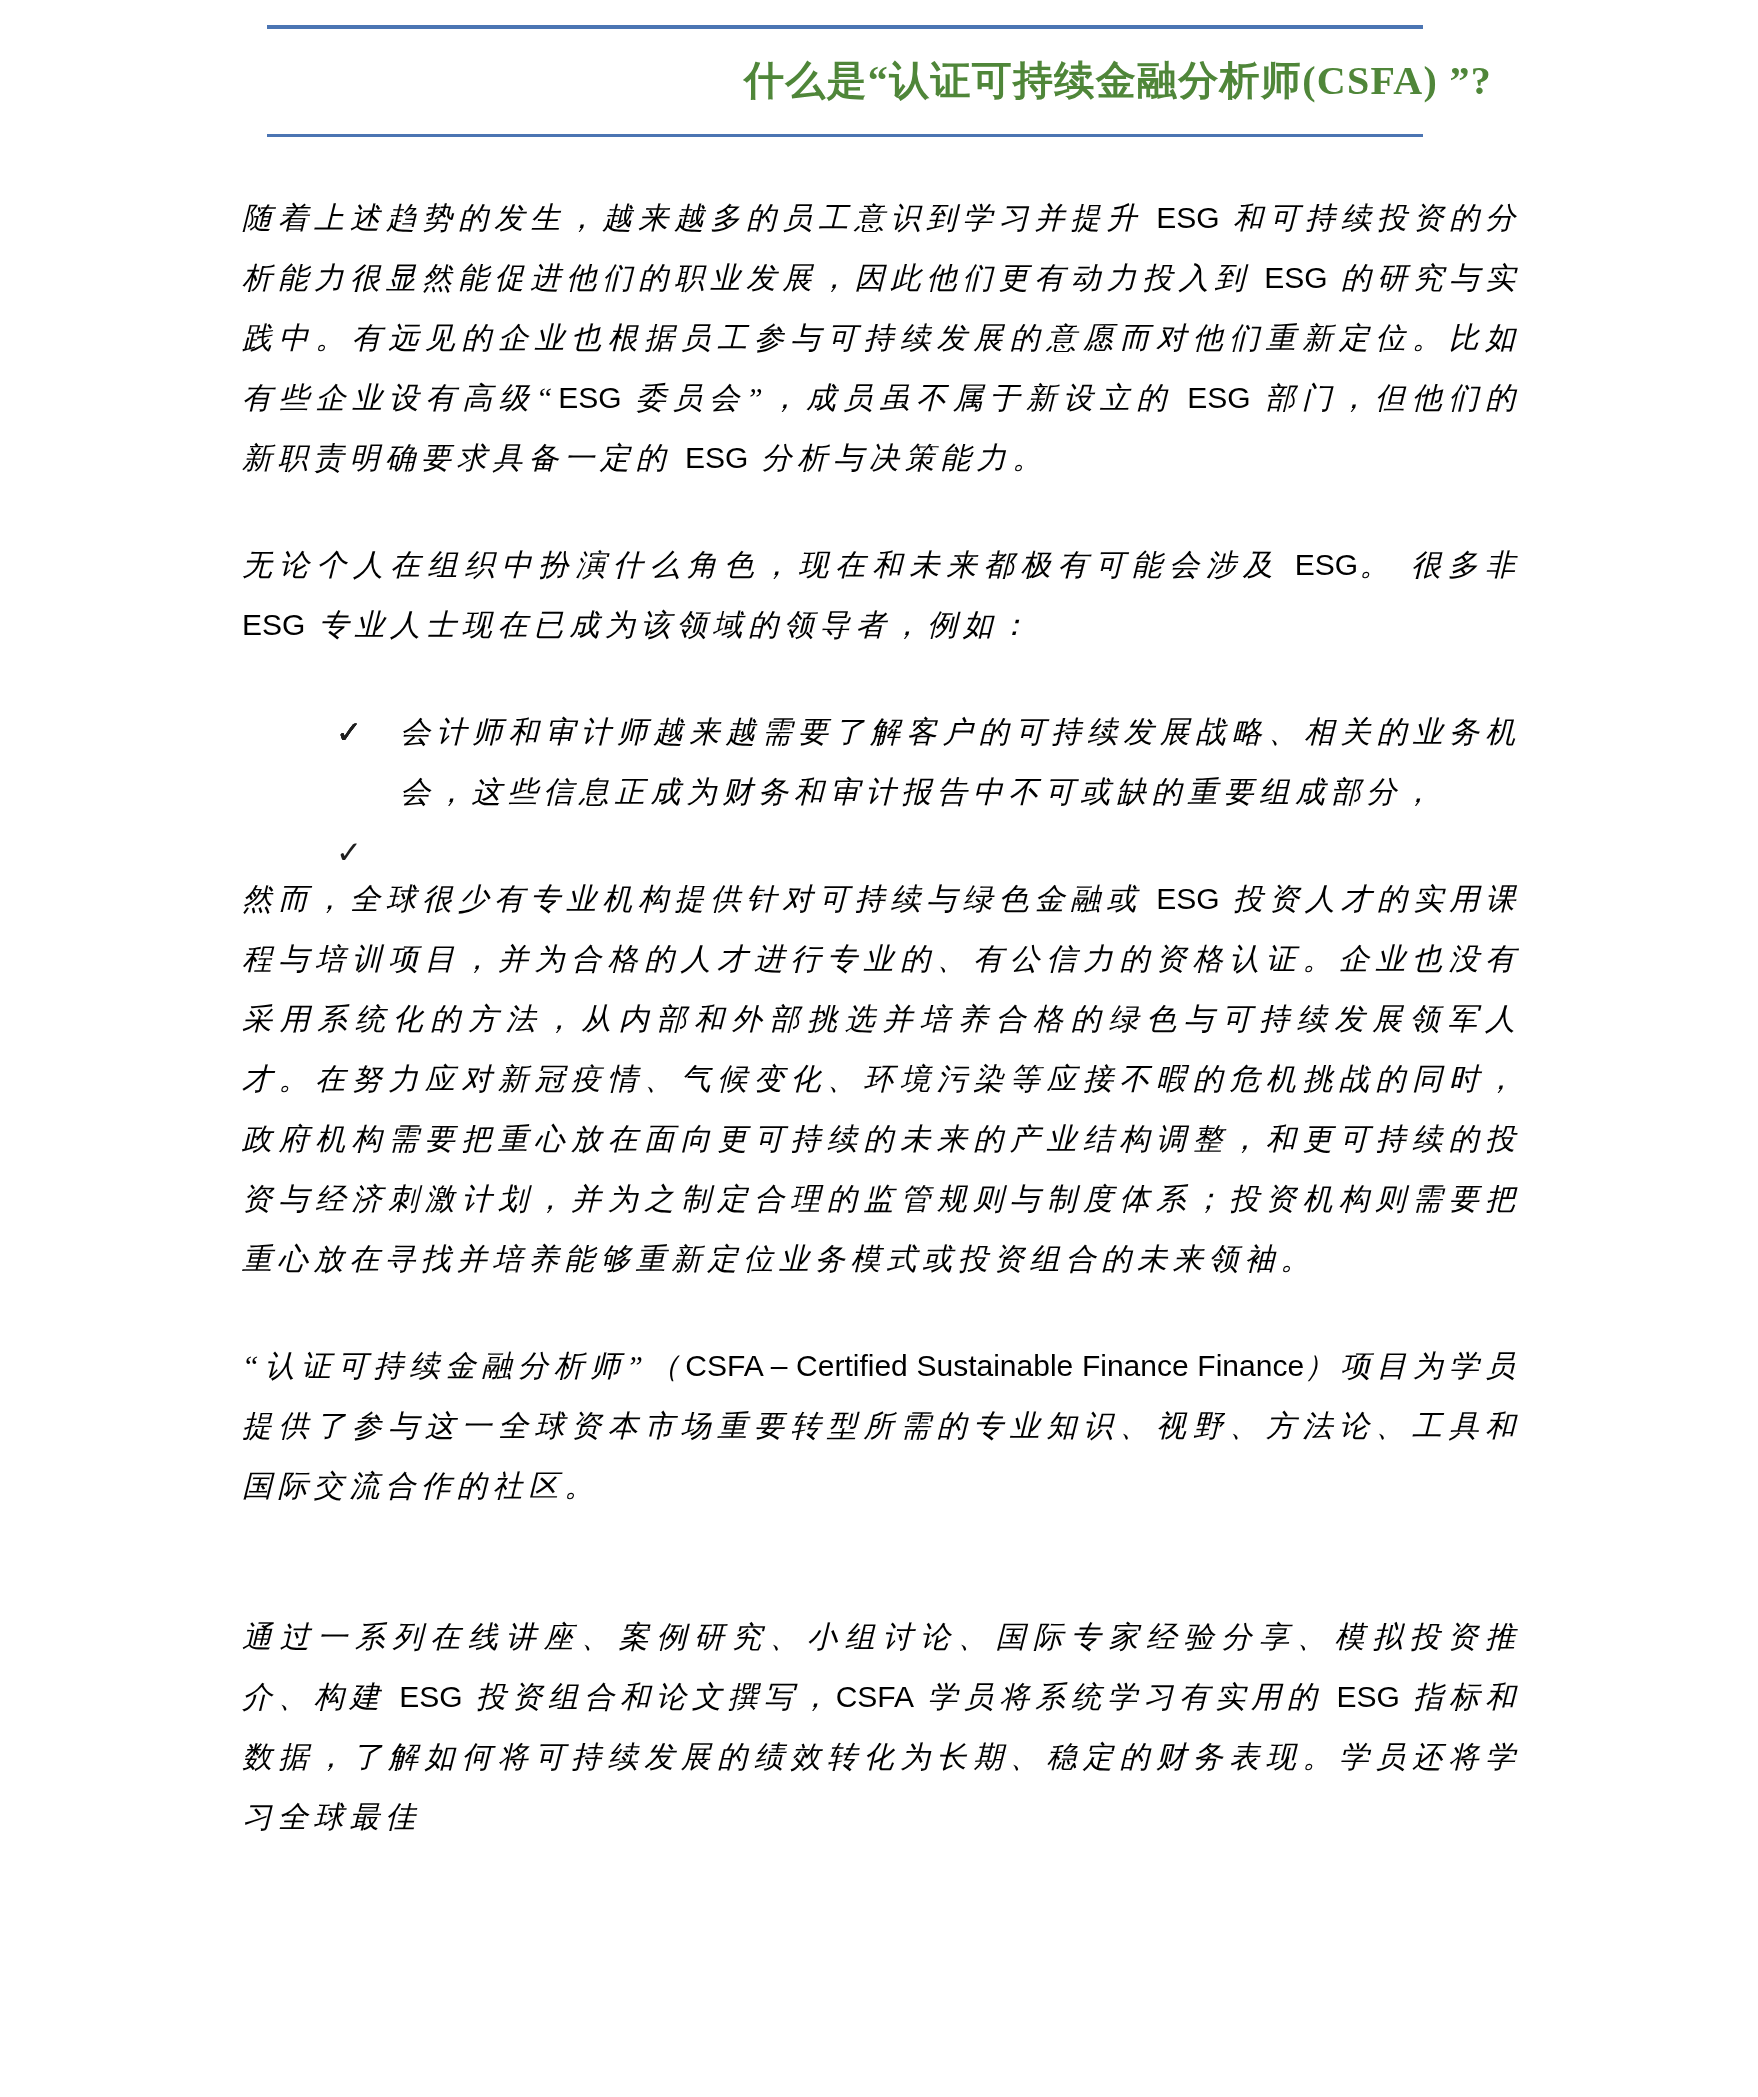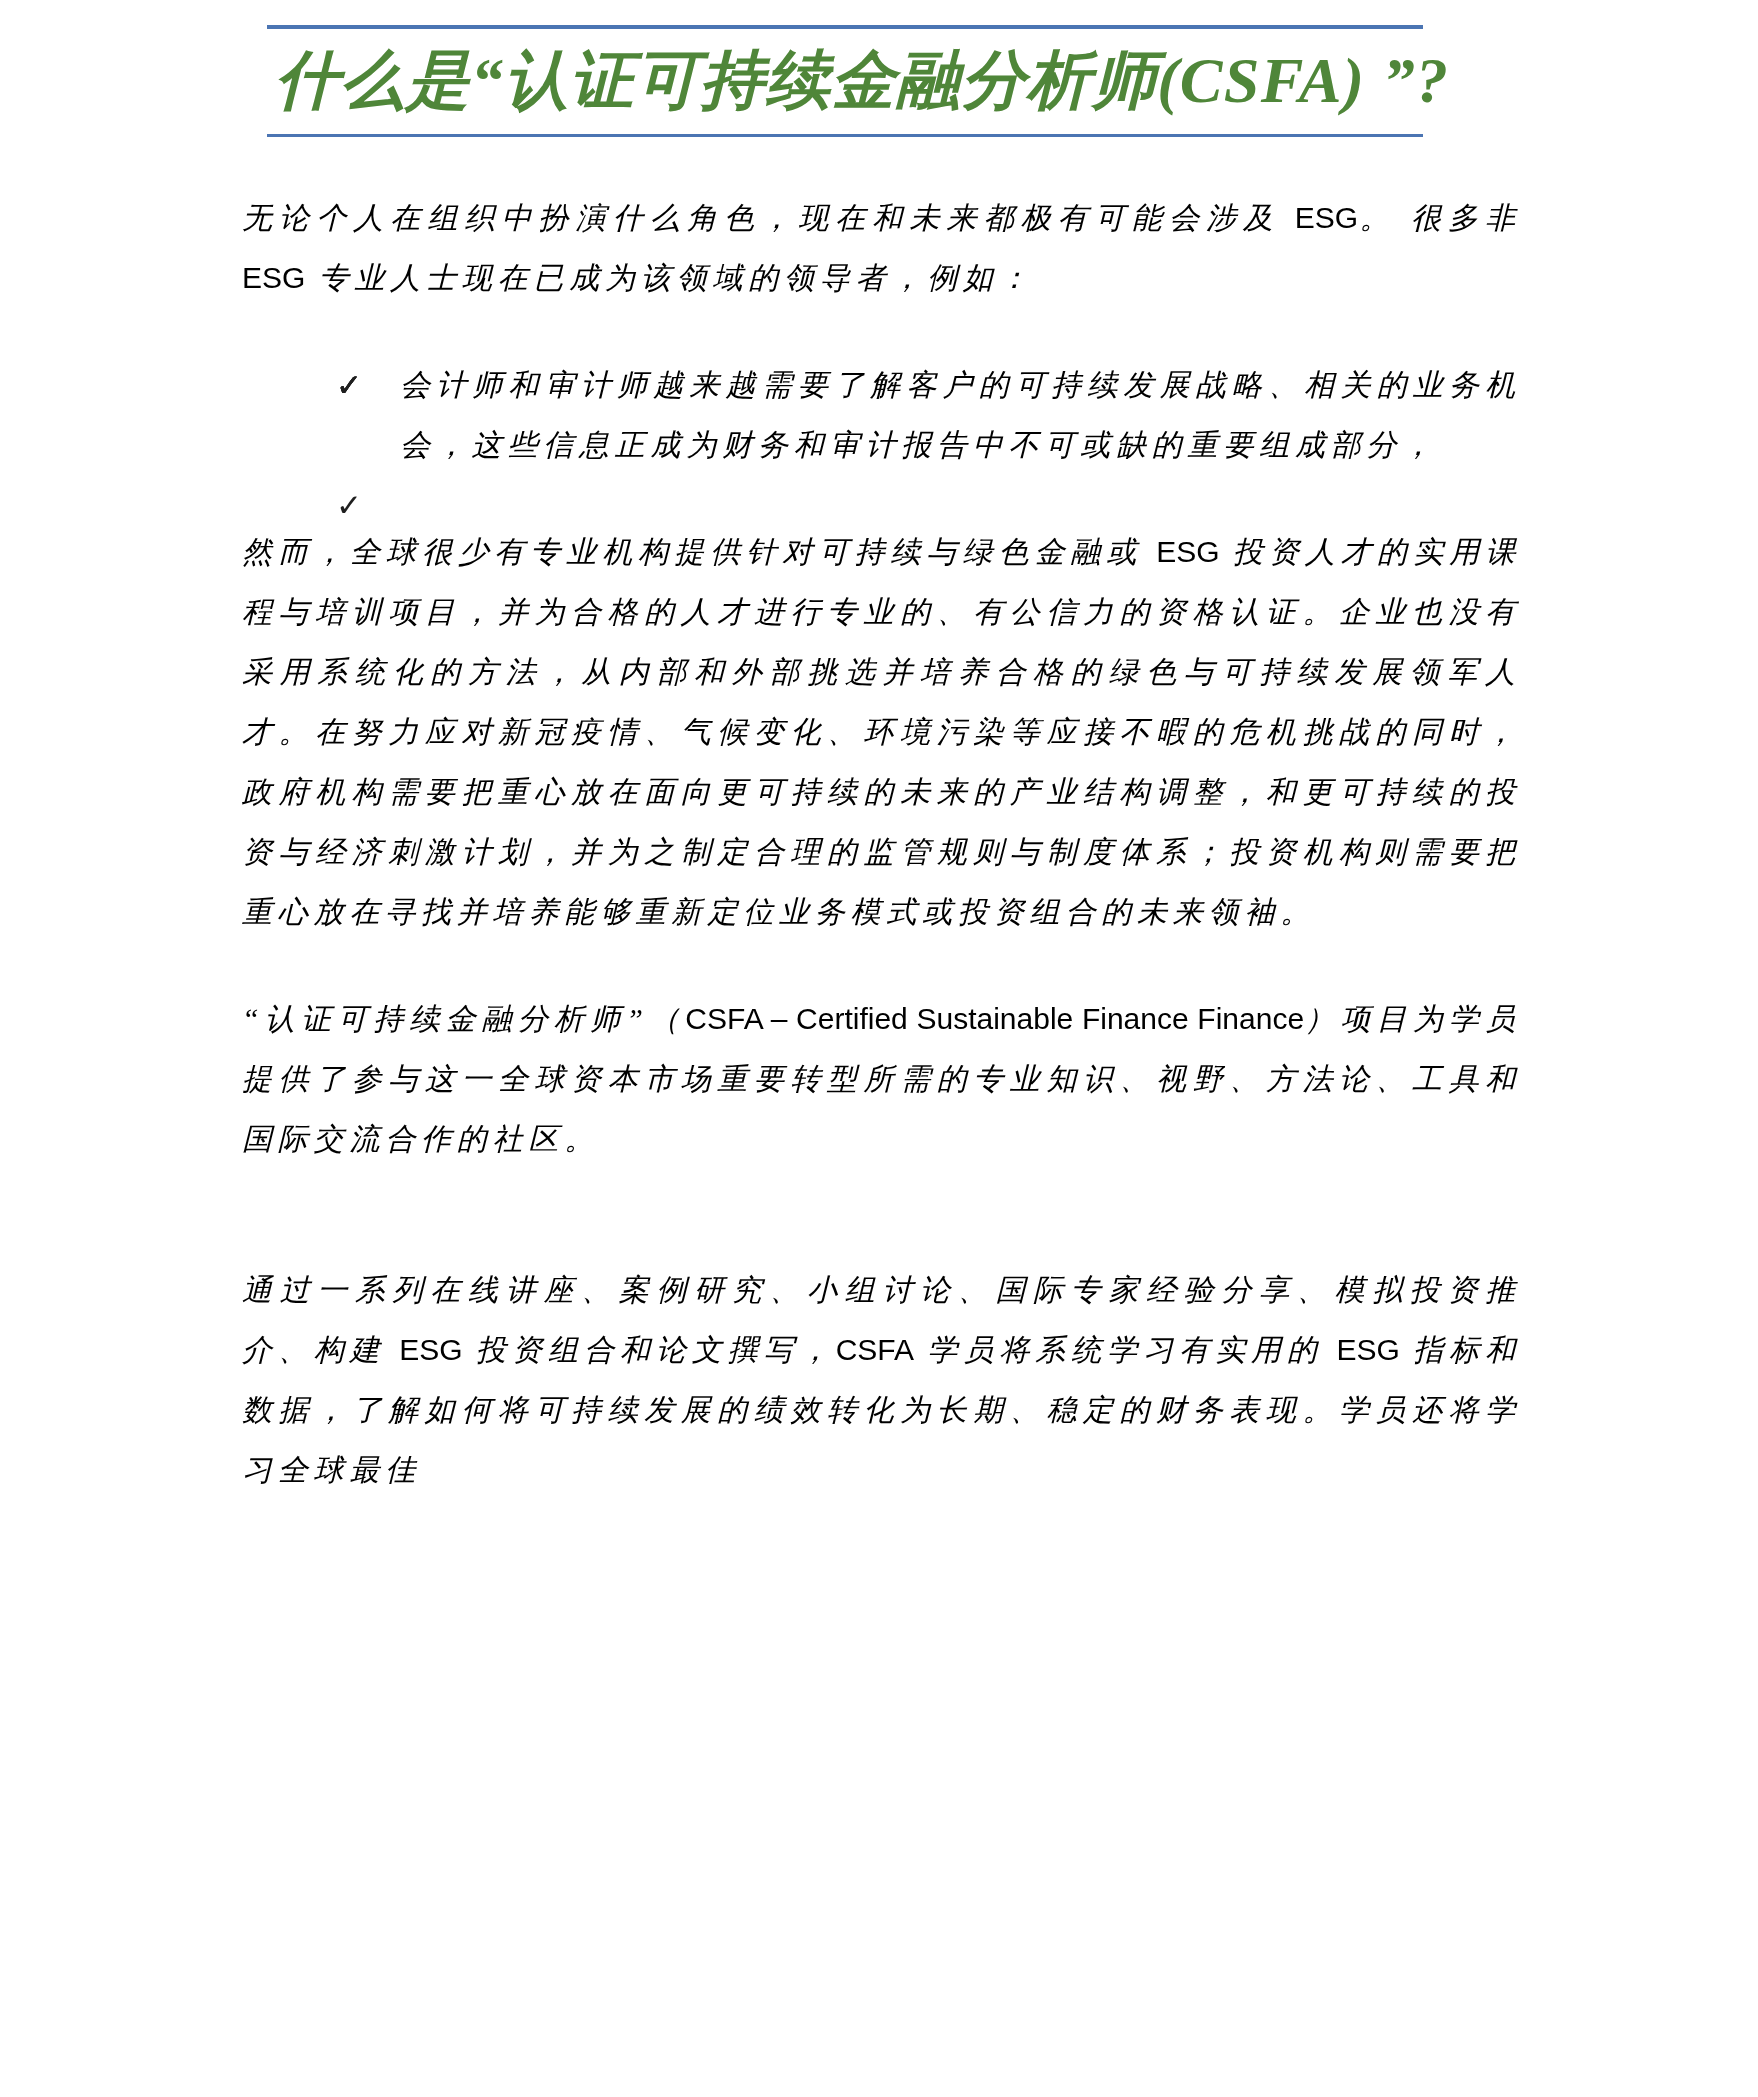--- a/index.html
+++ b/index.html
@@ -22,26 +22,26 @@
     margin-left: 267px;
     width: 1156px;
     height: 3.6px;
     background: var(--accent, #4b75b3);
   }
   .rule-top { margin-top: 25px; }
   .heading {
     margin: 11.6px 0 11.6px 275px;
     width: 1217px;
     line-height: 82px;
-    font-size: 64px;
+    font-size: 40px;
     font-weight: bold;
-    font-style: italic;
     letter-spacing: 1.3px;
     color: var(--heading, #4f8639);
     white-space: nowrap;
+    text-align: right;
   }
   
   .body-text {
     margin: 0 237px 0 242px;
     padding-top: 51px;
     font-size: 30px;
     font-style: italic;
     line-height: 60px;
     letter-spacing: 5.8px;
   }
@@ -85,20 +85,21 @@
 <div class="page">
 
   <div class="rule rule-top"></div>
 
   <h1 class="heading">什么是“认证可持续金融分析师(CSFA) ”?</h1>
 
   <div class="rule"></div>
 
   <div class="body-text">
 
+    <p class="para">随着上述趋势的发生，越来越多的员工意识到学习并提升 <span class="latin">ESG</span> 和可持续投资的分析能力很显然能促进他们的职业发展，因此他们更有动力投入到 <span class="latin">ESG</span> 的研究与实践中。有远见的企业也根据员工参与可持续发展的意愿而对他们重新定位。比如有些企业设有高级“<span class="latin">ESG</span> 委员会”，成员虽不属于新设立的 <span class="latin">ESG</span> 部门，但他们的新职责明确要求具备一定的 <span class="latin">ESG</span> 分析与决策能力。</p>
 
     <p class="para">无论个人在组织中扮演什么角色，现在和未来都极有可能会涉及 <span class="latin">ESG</span>。 很多非 <span class="latin">ESG</span> 专业人士现在已成为该领域的领导者，例如：</p>
 
     <ul class="bullets">
       <li>
         <span class="check">✓</span>
       </li>
       <li>
         <span class="check">✓</span>
       </li>

